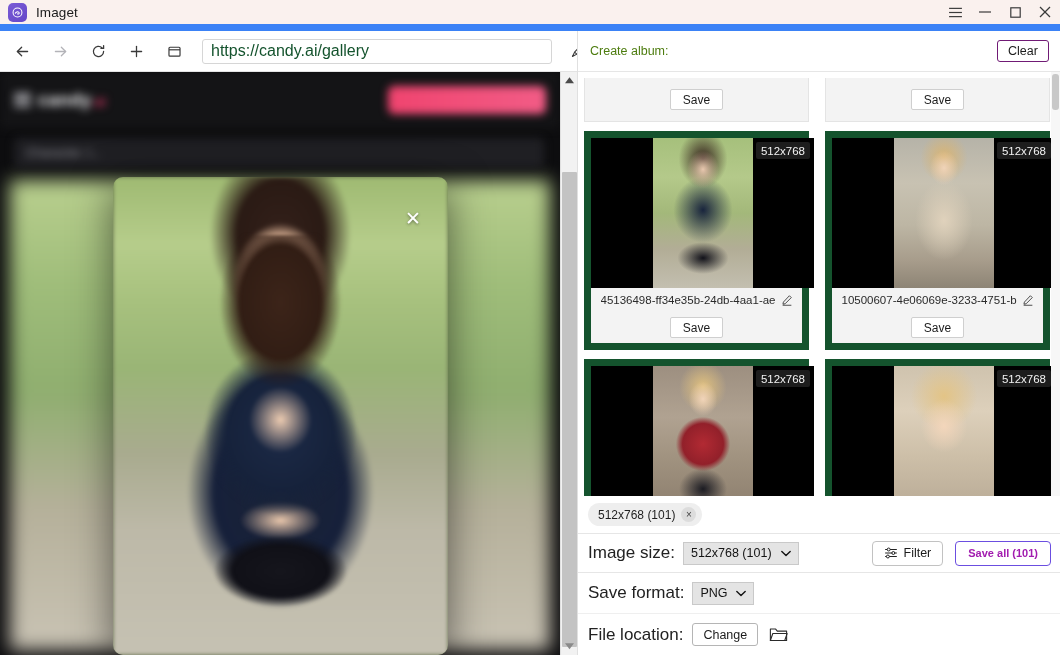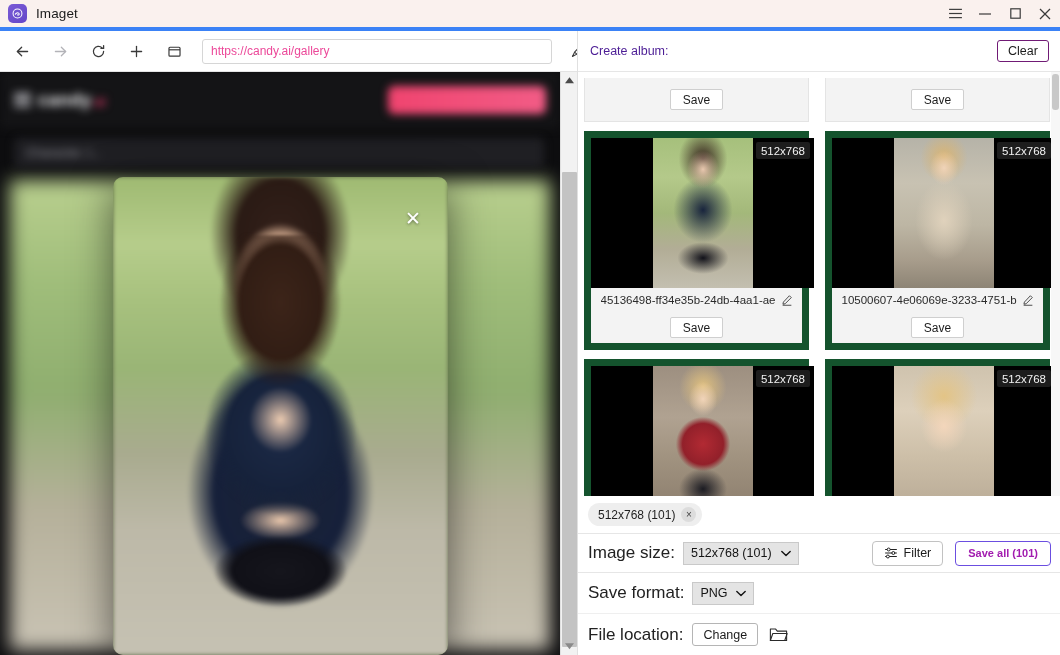--- a/index.html
+++ b/index.html
@@ -9,21 +9,21 @@
     font-family: "Liberation Sans", sans-serif;
     background: #ffffff;
   }
   #app { position: relative; width: 1060px; height: 655px; overflow: hidden; background:#fff; }
 
   
   #titlebar {
     position: absolute; left:0; top:0; width:1060px; height:31px;
     background: #faf1ee;
     display:flex; align-items:center;
-    border-bottom: 4px solid #3b82f6;
+    border-bottom: 7px solid #3b82f6;
   }
   #app-logo {
     width:19px; height:19px; margin-left:8px; border-radius:5px;
     background: linear-gradient(145deg,#7a5bd6,#6446c8);
     display:flex; align-items:center; justify-content:center; flex:none;
   }
   #app-title { margin-left:9px; font-size:13.5px; color:#1b1b1b; letter-spacing:.1px; }
   #win-controls { margin-left:auto; display:flex; align-items:center; height:31px; }
   .win-btn {
     width:30px; height:31px; display:flex; align-items:center; justify-content:center;
@@ -38,21 +38,21 @@
   }
   .tb-icon {
     width:32px; height:32px; margin-left:6px;
     display:flex; align-items:center; justify-content:center; border-radius:4px;
   }
   #url-bar {
     margin-left:12px; width:350px; height:25px;
     background:#fff; border:1px solid #d6d6d6; border-radius:3px;
     display:flex; align-items:center; padding:0 8px;
   }
-  #url-text { font-size:12px; color:#ec4899; white-space:nowrap; overflow:hidden; }
+  #url-text { font-size:16px; color:#14532d; white-space:nowrap; overflow:hidden; }
   #broom-btn { width:30px; height:30px; margin-left:11px; display:flex; align-items:center; justify-content:center; border-radius:4px; }
 
   
   #webview {
     position:absolute; left:0; top:72px; width:560px; height:583px;
     background:#0d0d0f; overflow:hidden;
   }
   
   #site-header {
     position:absolute; left:0; top:0; width:560px; height:56px;
@@ -143,21 +143,21 @@
   
   #panel {
     position:absolute; left:577px; top:31px; width:483px; height:624px;
     background:#ffffff; border-left:1px solid #e0e0e0;
   }
   #album-row {
     position:absolute; left:0; top:0; width:483px; height:41px;
     display:flex; align-items:center; padding:0 12px;
     border-bottom:1px solid #e6e6e6;
   }
-  #album-label { font-size:12.5px; color:#4c1d95; }
+  #album-label { font-size:12.5px; color:#4d7c0f; }
   #album-input {
     margin-left:9px; width:210px; height:21px;
     background:#e8e8e8; border:1px solid #cfcfcf;
     display:flex; align-items:center; padding:0 5px;
   }
   #album-value { font-size:12.5px; color:#1c1c1c; }
   .caret { display:inline-block; width:1px; height:13px; background:#111; margin-left:1px; animation:blink 1.05s steps(1) infinite; }
   @keyframes blink { 50% { opacity:0; } }
   #clear-btn {
     margin-left:auto; width:52px; height:22px;

